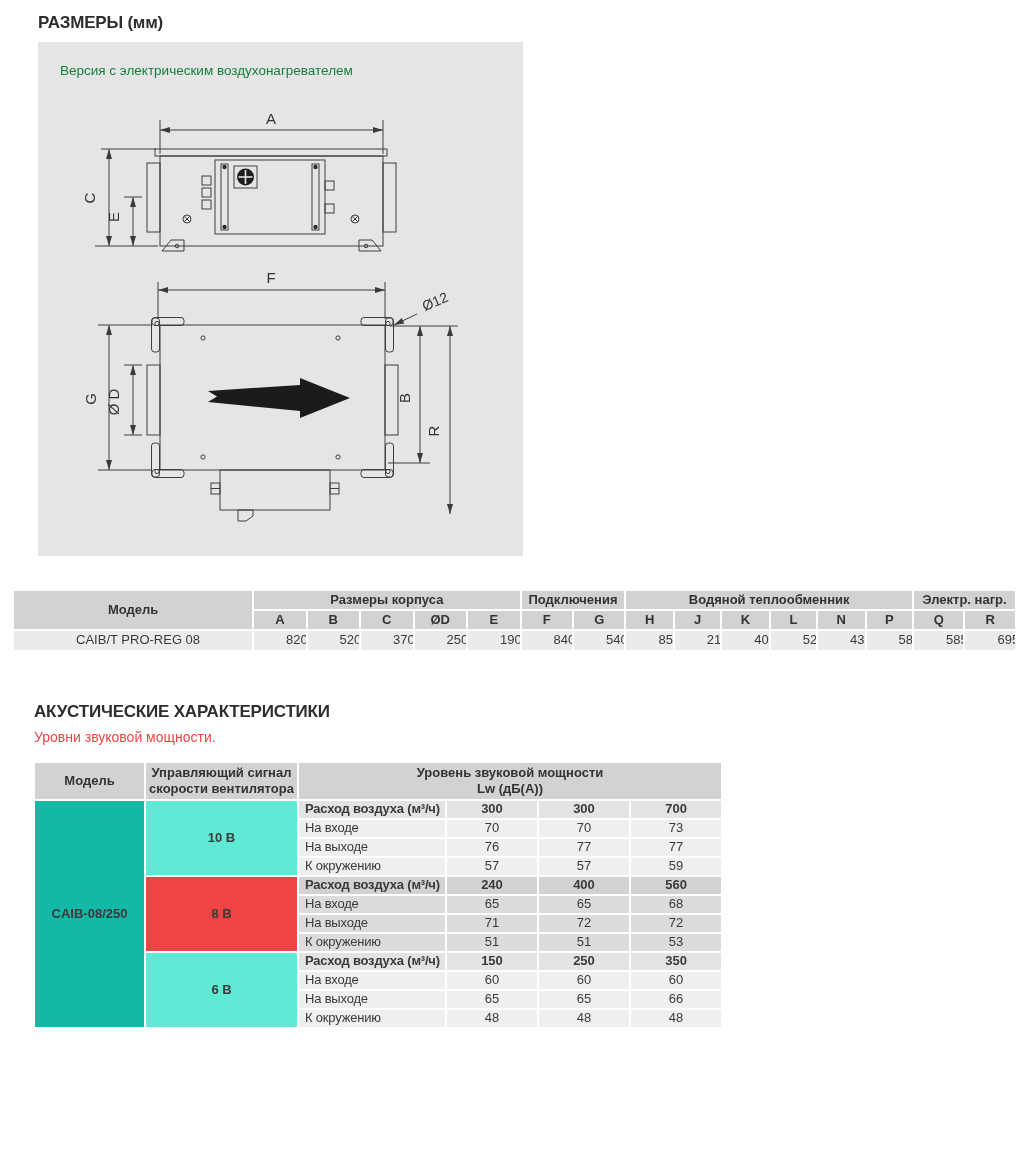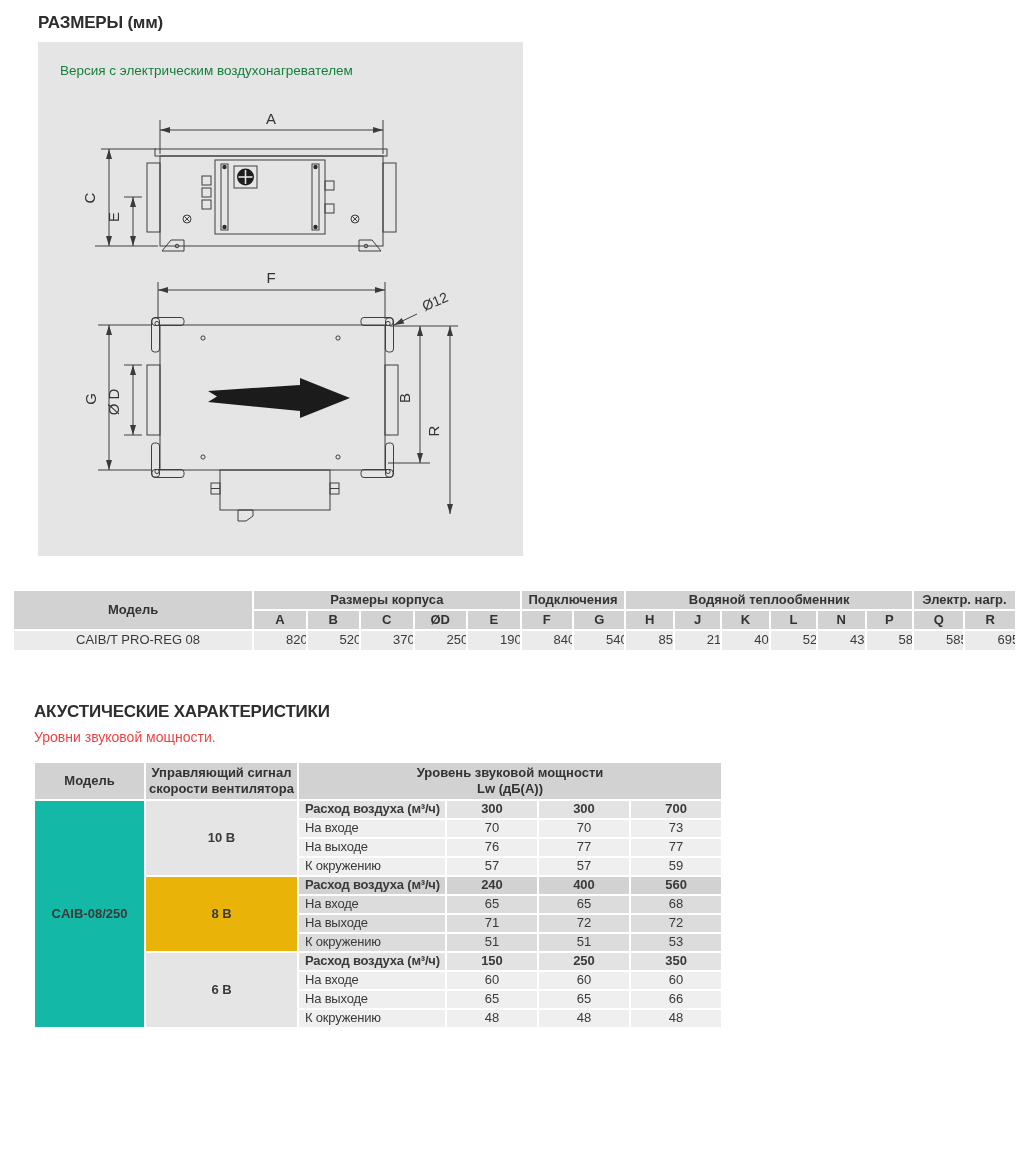--- a/index.html
+++ b/index.html
@@ -30,22 +30,22 @@
 
   #table1 { position:absolute; left:12px; top:589px; width:1005px; }
   #table1 th { height:20px; }
   #table1 td { height:21px; background:#ebebeb;padding-left:32px; }
   #table1 .model-name { text-align:center; padding-left:10px; }
 
   #table2 { position:absolute; left:33px; top:761px; width:688px; }
   #table2 th { height:38px; line-height:1.25; }
   #table2 td { height:19px; }
   .t2model { background:#14b8a6; font-weight:bold; }
-  .sigl { background:#e5e5e5; font-weight:bold; }
-  .sigd { background:#eab308; font-weight:bold; }
+  .sigl { background:#5eead4; font-weight:bold; }
+  .sigd { background:#ef4444; font-weight:bold; }
   .fl { background:#e3e3e3; font-weight:bold; }
   .dl { background:#efefef; }
   .fd { background:#d2d2d2; font-weight:bold;text-align:center; }
   .dd { background:#dcdcdc; }
   .lbl { text-align:left; padding-left:6px; letter-spacing:-0.2px; }
 </style>
 </head>
 <body>
 
 <div id="canvas">

